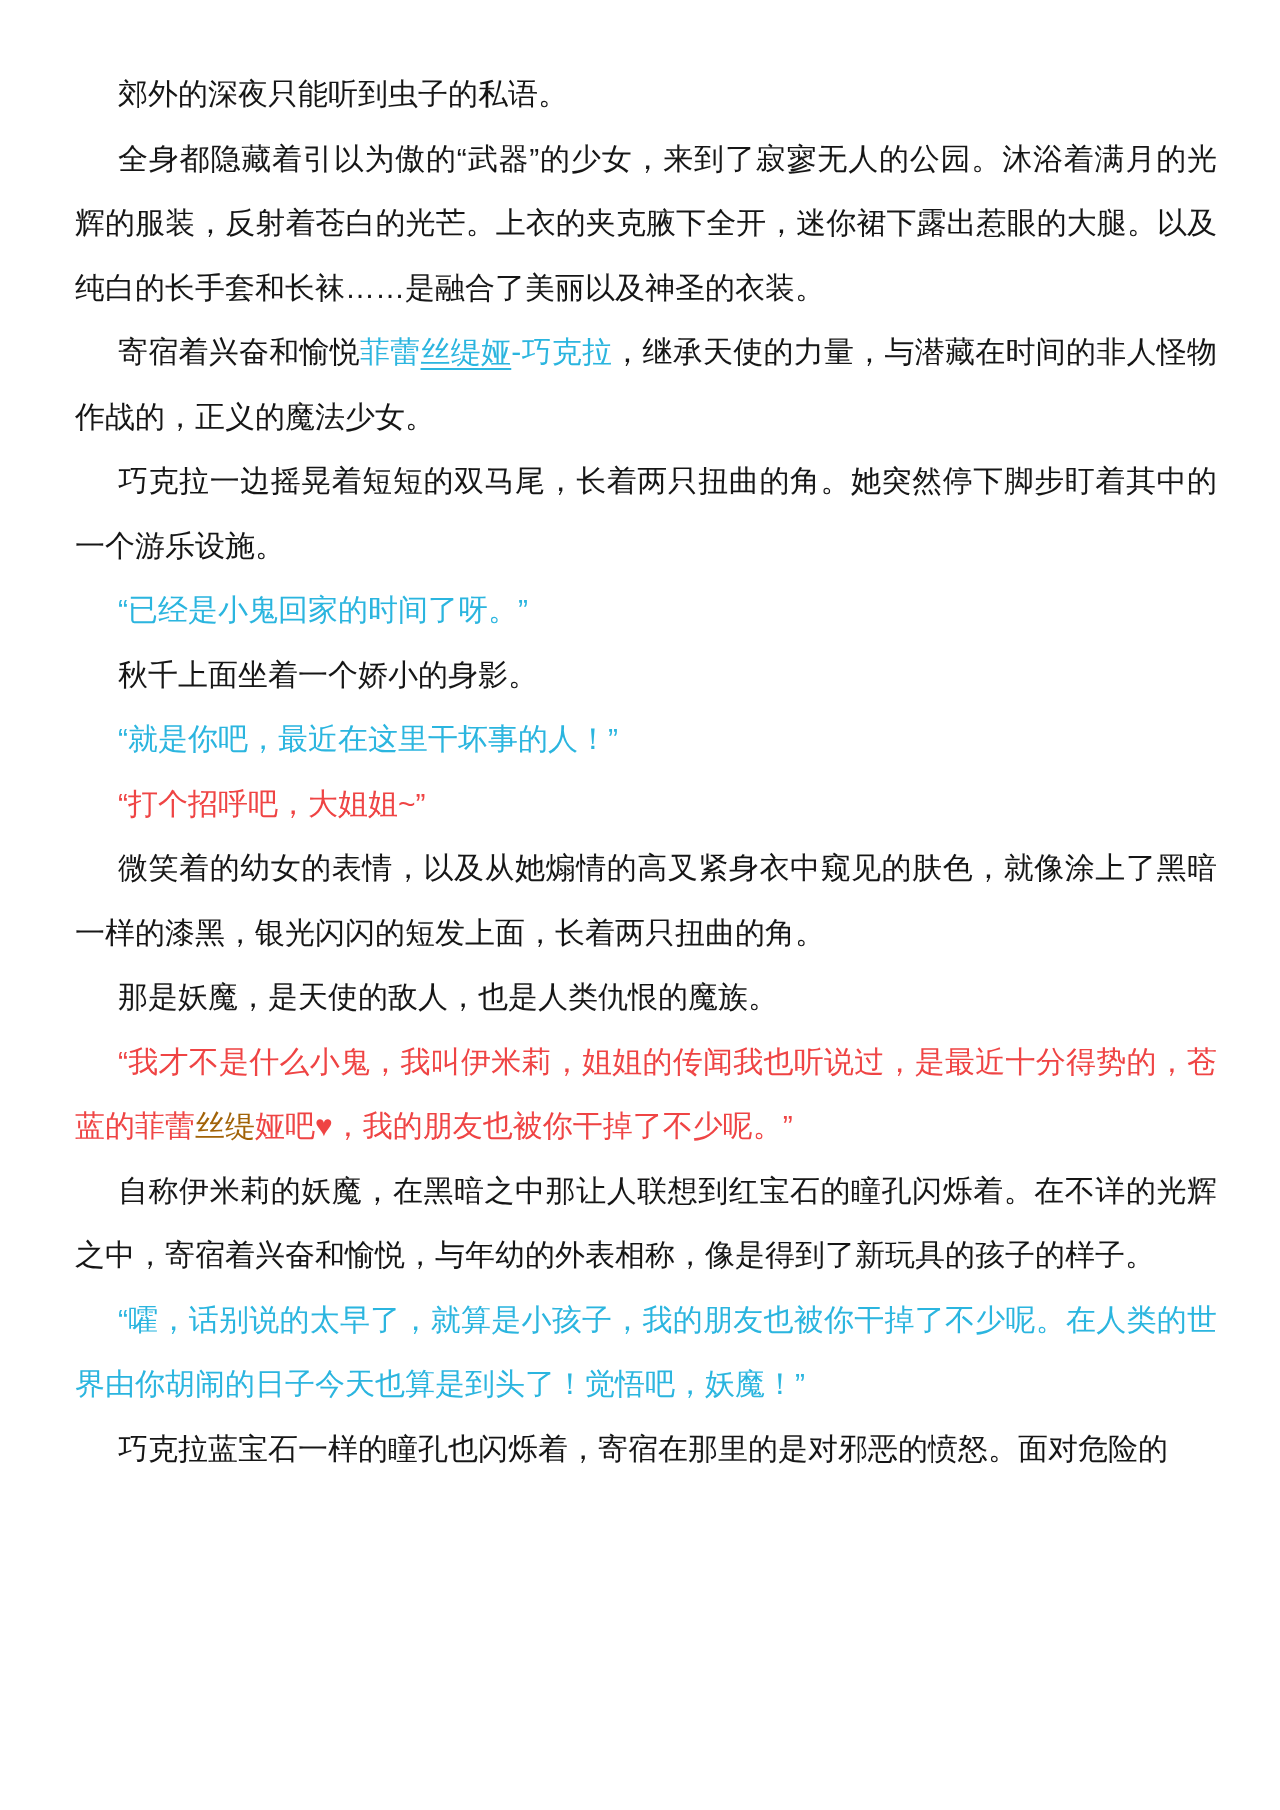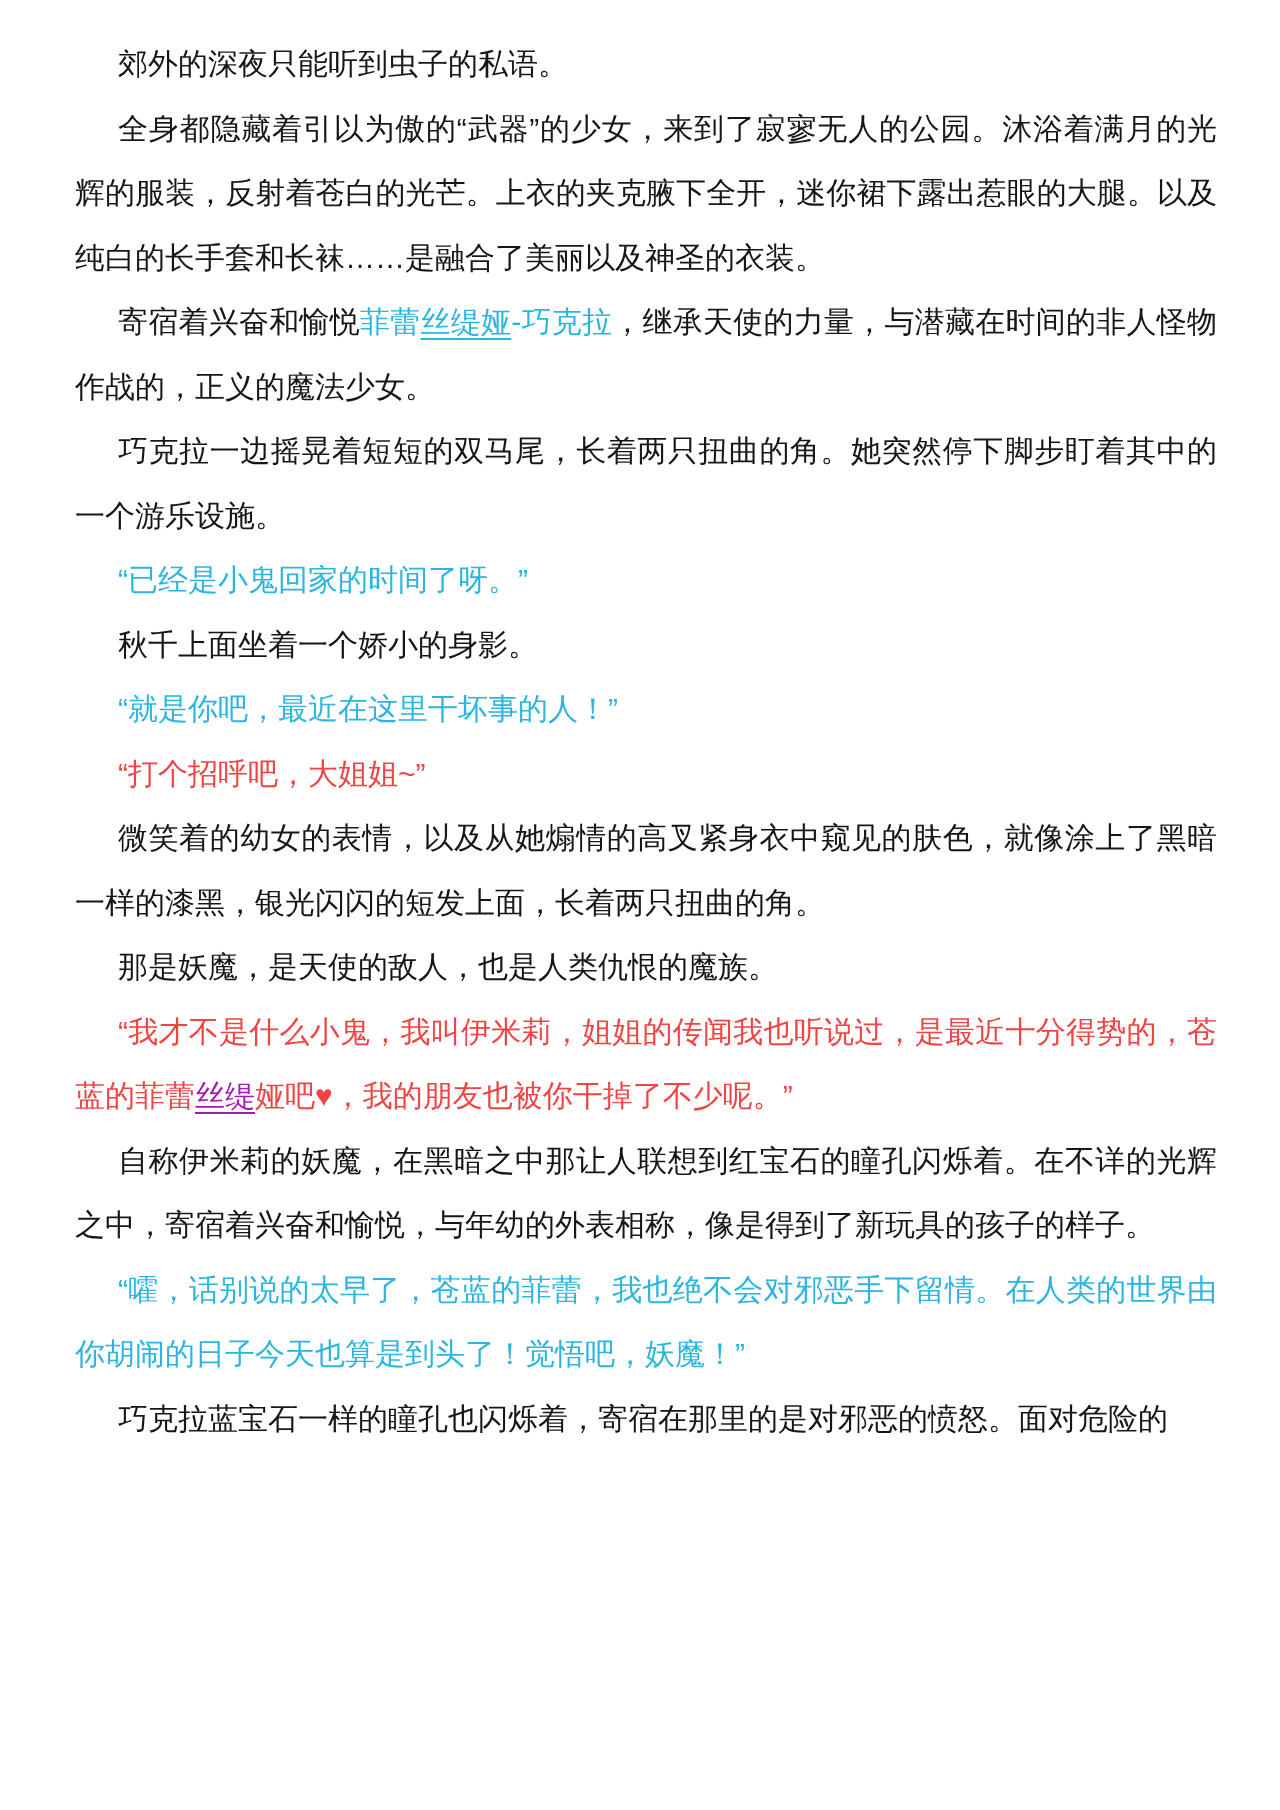--- a/index.html
+++ b/index.html
@@ -11,21 +11,21 @@
     width: 1280px;
     height: 1810px;
     font-family: "Liberation Sans", "DejaVu Sans", sans-serif;
     overflow: hidden;
   }
   .page {
     box-sizing: border-box;
     width: 1280px;
     height: 1810px;
     background: #ffffff;
-    padding: 32px 63px 0 75px;
+    padding: 62px 63px 0 75px;
   }
   .para {
     margin: 0;
     font-size: 30px;
     line-height: 64.5px;
     color: #161616;
     text-align: justify;
     text-indent: 43px;
     word-break: normal;
   }
@@ -34,22 +34,21 @@
   .cyan   { color: #2bb5df; }
   .red    { color: #ef4444; }
   .cyan-u {
     color: #2bb5df;
     text-decoration: underline;
     text-decoration-thickness: 2px;
     text-underline-offset: 6px;
     font-family: Liberation Serif, serif;
   }
   .red-u {
-    color: #a21caf;
-    text-decoration: underline;
+    color: #a16207;
     text-decoration-thickness: 2px;
     text-underline-offset: 6px;
   }
 </style>
 </head>
 <body>
 
 <div class="page">
   <div id="content">
       <p class="para"><span class="seg normal">郊外的深夜只能听到虫子的私语。</span></p>
@@ -57,16 +56,16 @@
       <p class="para"><span class="seg normal">寄宿着兴奋和愉悦</span><span class="seg cyan">菲蕾</span><span class="seg cyan-u">丝缇娅</span><span class="seg cyan">-巧克拉</span><span class="seg normal">，继承天使的力量，与潜藏在时间的非人怪物作战的，正义的魔法少女。</span></p>
       <p class="para"><span class="seg normal">巧克拉一边摇晃着短短的双马尾，长着两只扭曲的角。她突然停下脚步盯着其中的一个游乐设施。</span></p>
       <p class="para"><span class="seg cyan">“已经是小鬼回家的时间了呀。”</span></p>
       <p class="para"><span class="seg normal">秋千上面坐着一个娇小的身影。</span></p>
       <p class="para"><span class="seg cyan">“就是你吧，最近在这里干坏事的人！”</span></p>
       <p class="para"><span class="seg red">“打个招呼吧，大姐姐~”</span></p>
       <p class="para"><span class="seg normal">微笑着的幼女的表情，以及从她煽情的高叉紧身衣中窥见的肤色，就像涂上了黑暗一样的漆黑，银光闪闪的短发上面，长着两只扭曲的角。</span></p>
       <p class="para"><span class="seg normal">那是妖魔，是天使的敌人，也是人类仇恨的魔族。</span></p>
       <p class="para"><span class="seg red">“我才不是什么小鬼，我叫伊米莉，姐姐的传闻我也听说过，是最近十分得势的，苍蓝的菲蕾</span><span class="seg red-u">丝缇</span><span class="seg red">娅吧♥，我的朋友也被你干掉了不少呢。”</span></p>
       <p class="para"><span class="seg normal">自称伊米莉的妖魔，在黑暗之中那让人联想到红宝石的瞳孔闪烁着。在不详的光辉之中，寄宿着兴奋和愉悦，与年幼的外表相称，像是得到了新玩具的孩子的样子。</span></p>
-      <p class="para"><span class="seg cyan">“嚯，话别说的太早了，苍蓝的菲蕾，我也绝不会对邪恶手下留情。在人类的世界由你胡闹的日子今天也算是到头了！觉悟吧，妖魔！”</span></p>
+      <p class="para"><span class="seg cyan">“嚯，话别说的太早了，就算是小孩子，我的朋友也被你干掉了不少呢。在人类的世界由你胡闹的日子今天也算是到头了！觉悟吧，妖魔！”</span></p>
       <p class="para"><span class="seg normal">巧克拉蓝宝石一样的瞳孔也闪烁着，寄宿在那里的是对邪恶的愤怒。面对危险的</span></p>
     </div>
 </div>
 
 </body></html>

